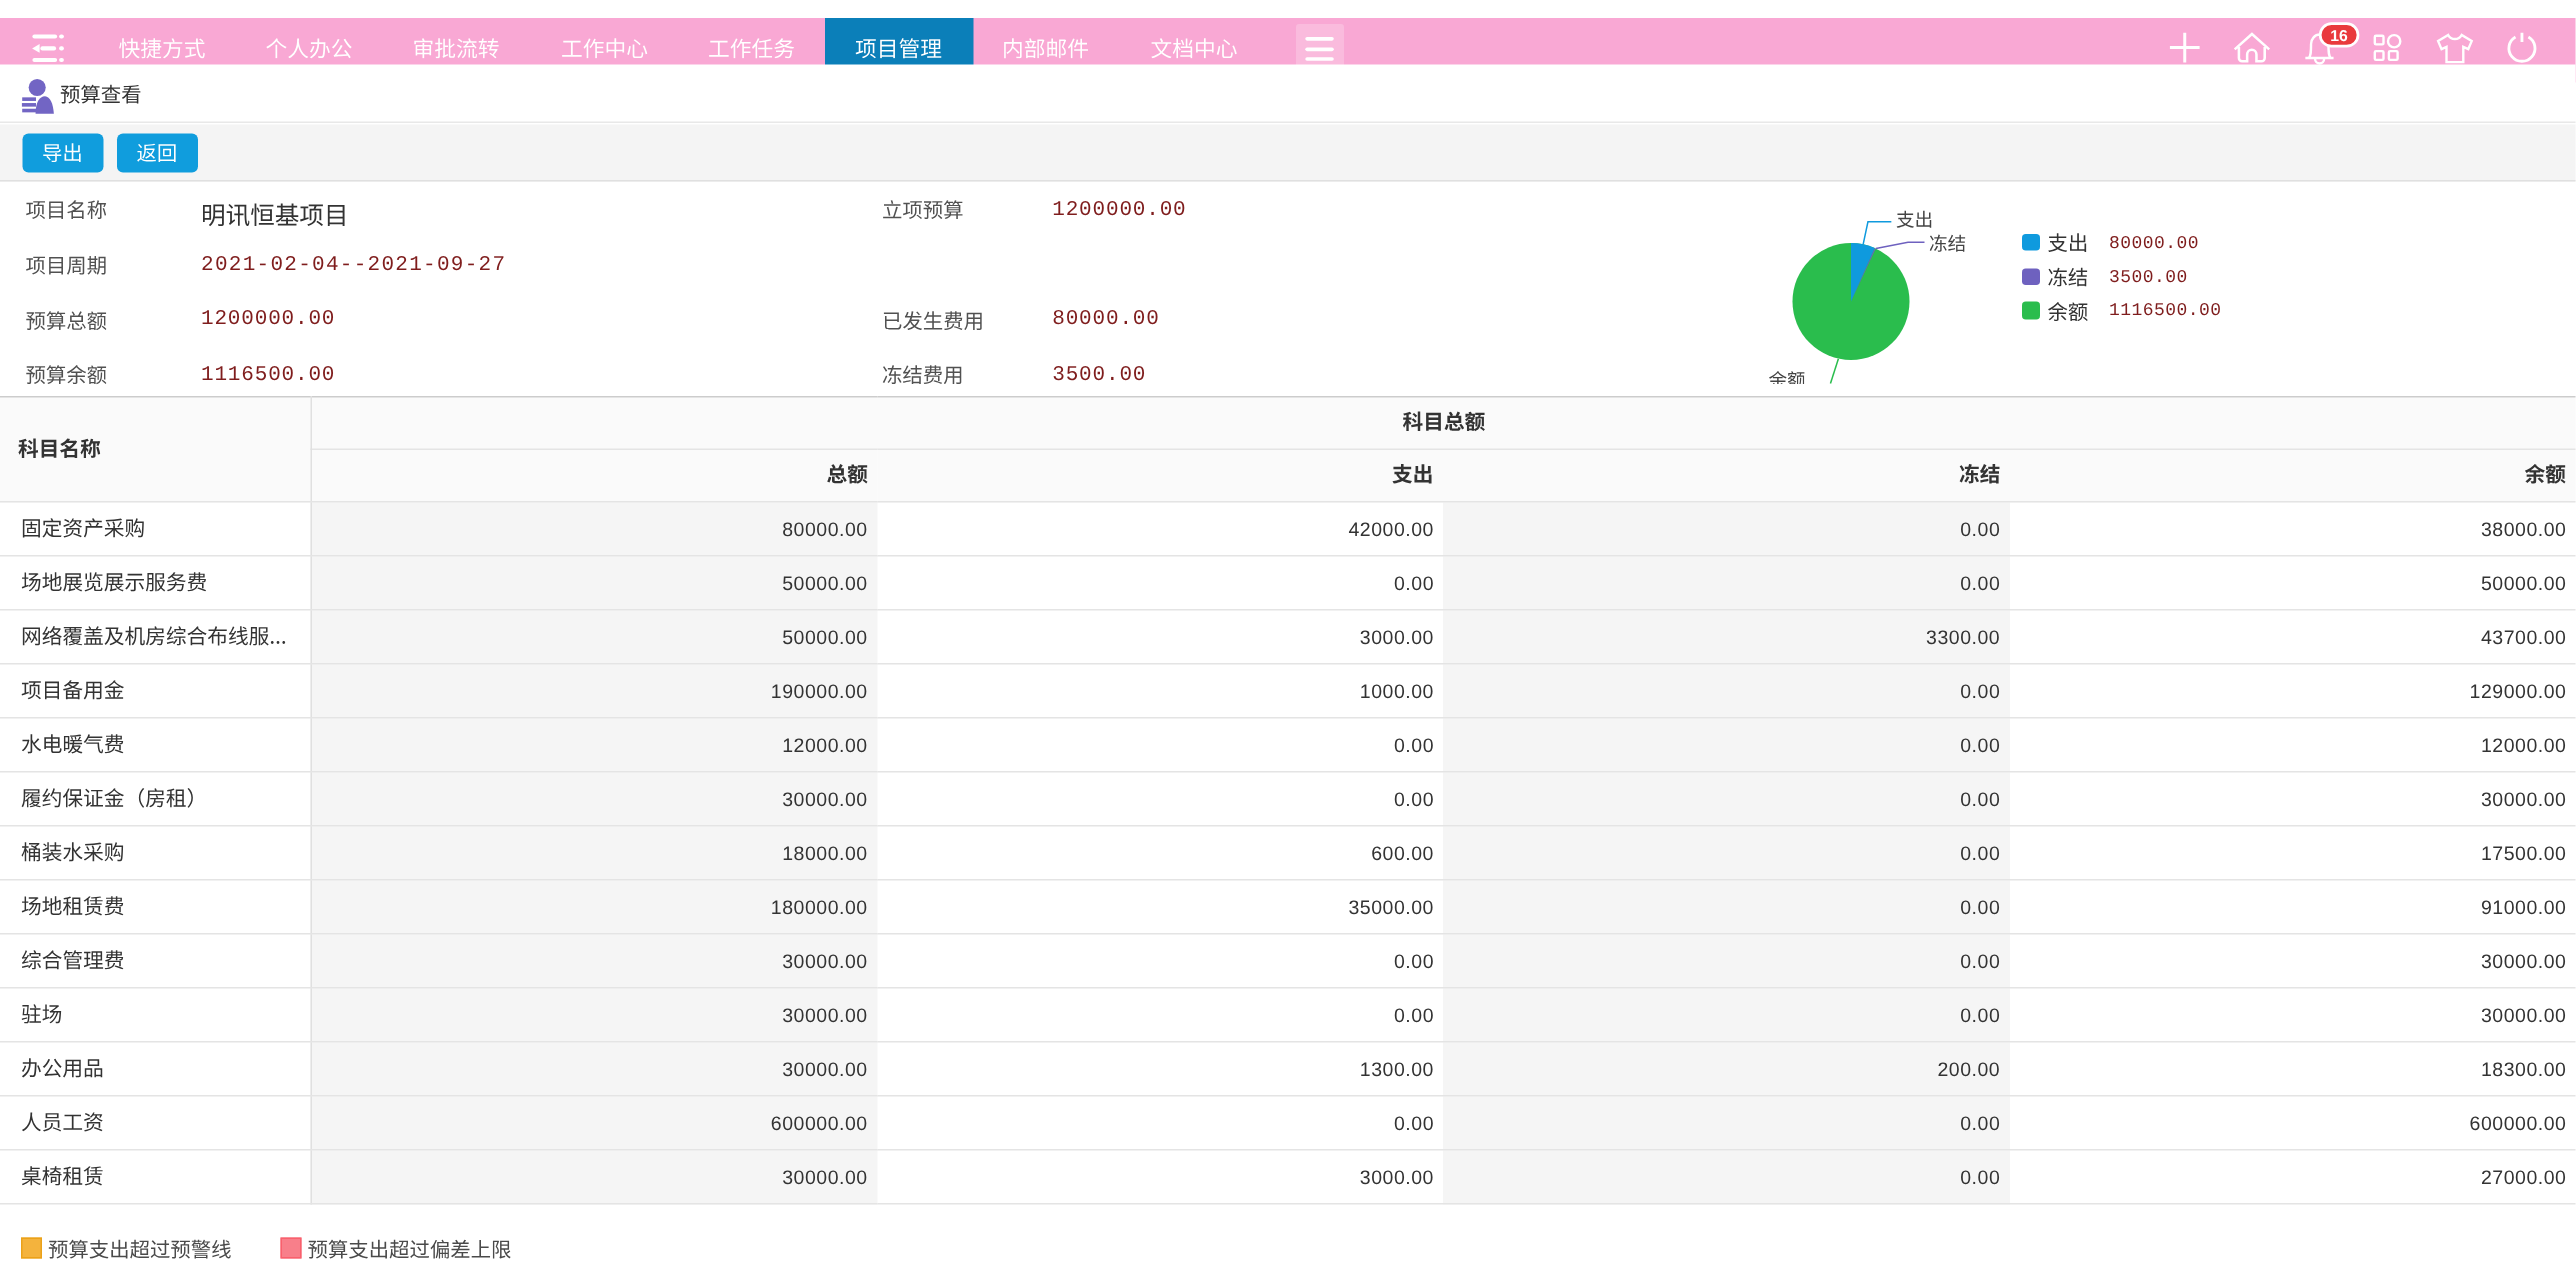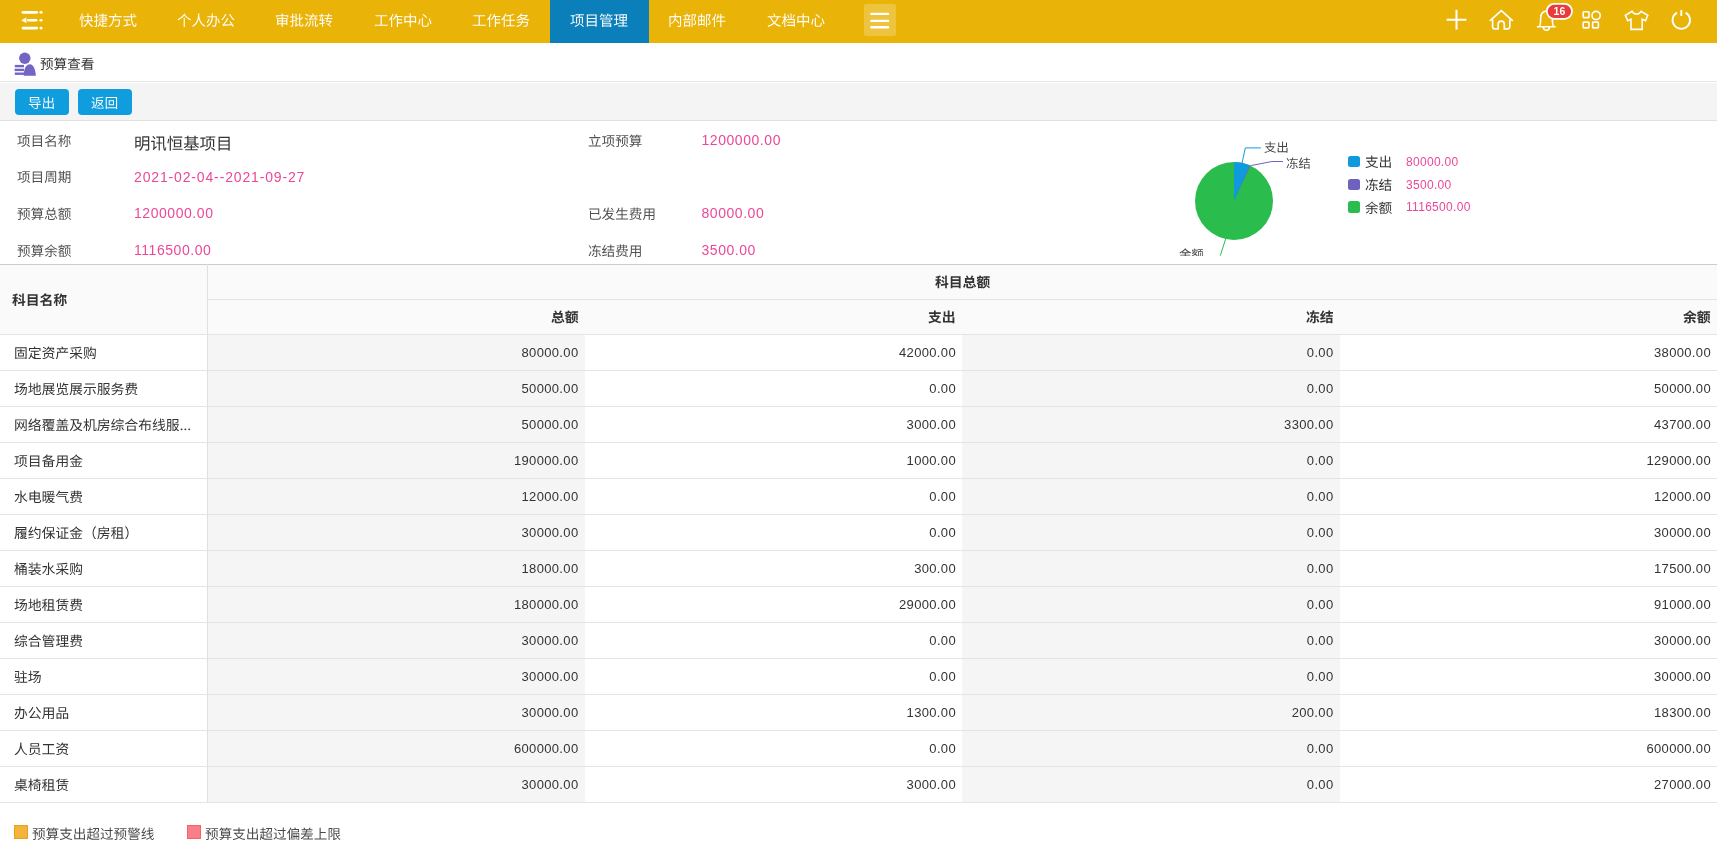--- a/index.html
+++ b/index.html
@@ -1,17 +1,17 @@
 <!DOCTYPE html>
 <html><head><meta charset="utf-8"><style>
 *{margin:0;padding:0;box-sizing:border-box}
 html,body{width:1717px;height:850px;background:#fff;overflow:hidden;
  font-family:"Liberation Sans",sans-serif;}
 .abs{position:absolute}
-.num{font-family:Liberation Sans, sans-serif;color:#ec4899;}
+.num{font-family:Liberation Mono, monospace;color:#7f1d1d;}
 </style></head><body>
 <svg width="0" height="0" style="position:absolute">
     <defs>
       <path id="g2er" d="M139 13C175 13 205 -15 205 -56C205 -98 175 -126 139 -126C102 -126 73 -98 73 -56C73 -15 102 13 139 13Z"></path>
       <path id="g4e0ar" d="M427 -825V-43H51V32H950V-43H506V-441H881V-516H506V-825Z"></path>
       <path id="g4e2ar" d="M460 -546V79H538V-546ZM506 -841C406 -674 224 -528 35 -446C56 -428 78 -399 91 -377C245 -452 393 -568 501 -706C634 -550 766 -454 914 -376C926 -400 949 -428 969 -444C815 -519 673 -613 545 -766L573 -810Z"></path>
       <path id="g4e2dr" d="M458 -840V-661H96V-186H171V-248H458V79H537V-248H825V-191H902V-661H537V-840ZM171 -322V-588H458V-322ZM825 -322H537V-588H825Z"></path>
       <path id="g4ea7r" d="M263 -612C296 -567 333 -506 348 -466L416 -497C400 -536 361 -596 328 -639ZM689 -634C671 -583 636 -511 607 -464H124V-327C124 -221 115 -73 35 36C52 45 85 72 97 87C185 -31 202 -206 202 -325V-390H928V-464H683C711 -506 743 -559 770 -606ZM425 -821C448 -791 472 -752 486 -720H110V-648H902V-720H572L575 -721C561 -755 530 -805 500 -841Z"></path>
       <path id="g4ebar" d="M457 -837C454 -683 460 -194 43 17C66 33 90 57 104 76C349 -55 455 -279 502 -480C551 -293 659 -46 910 72C922 51 944 25 965 9C611 -150 549 -569 534 -689C539 -749 540 -800 541 -837Z"></path>
       <path id="g4ef6r" d="M317 -341V-268H604V80H679V-268H953V-341H679V-562H909V-635H679V-828H604V-635H470C483 -680 494 -728 504 -775L432 -790C409 -659 367 -530 309 -447C327 -438 359 -420 373 -409C400 -451 425 -504 446 -562H604V-341ZM268 -836C214 -685 126 -535 32 -437C45 -420 67 -381 75 -363C107 -397 137 -437 167 -480V78H239V-597C277 -667 311 -741 339 -815Z"></path>
@@ -122,21 +122,21 @@
       <path id="g9650r" d="M92 -799V78H159V-731H304C283 -664 254 -576 225 -505C297 -425 315 -356 315 -301C315 -270 309 -242 294 -231C285 -226 274 -223 263 -222C247 -221 227 -222 204 -223C216 -204 223 -175 223 -157C245 -156 271 -156 290 -159C311 -161 329 -167 342 -177C371 -198 382 -240 382 -294C382 -357 365 -429 293 -513C326 -593 363 -691 392 -773L343 -802L332 -799ZM811 -546V-422H516V-546ZM811 -609H516V-730H811ZM439 80C458 67 490 56 696 0C694 -16 692 -47 693 -68L516 -25V-356H612C662 -157 757 -3 914 73C925 52 948 23 965 8C885 -25 820 -81 771 -152C826 -185 892 -229 943 -271L894 -324C854 -287 791 -240 738 -206C713 -251 693 -302 678 -356H883V-796H442V-53C442 -11 421 9 406 18C417 33 433 63 439 80Z"></path>
       <path id="g9879r" d="M618 -500V-289C618 -184 591 -56 319 19C335 34 357 61 366 77C649 -12 693 -158 693 -289V-500ZM689 -91C766 -41 864 31 911 79L961 26C913 -21 813 -90 736 -138ZM29 -184 48 -106C140 -137 262 -179 379 -219L369 -284L247 -247V-650H363V-722H46V-650H172V-225ZM417 -624V-153H490V-556H816V-155H891V-624H655C670 -655 686 -692 702 -728H957V-796H381V-728H613C603 -694 591 -656 578 -624Z"></path>
       <path id="g9884r" d="M670 -495V-295C670 -192 647 -57 410 21C427 35 447 60 456 75C710 -18 741 -168 741 -294V-495ZM725 -88C788 -38 869 34 908 79L960 26C920 -17 837 -86 775 -134ZM88 -608C149 -567 227 -512 282 -470H38V-403H203V-10C203 3 199 6 184 7C170 7 124 7 72 6C83 27 93 57 96 78C165 78 210 77 238 65C267 53 275 32 275 -8V-403H382C364 -349 344 -294 326 -256L383 -241C410 -295 441 -383 467 -460L420 -473L409 -470H341L361 -496C338 -514 306 -538 270 -562C329 -615 394 -692 437 -764L391 -796L378 -792H59V-725H328C297 -680 256 -631 218 -598L129 -656ZM500 -628V-152H570V-559H846V-154H919V-628H724L759 -728H959V-796H464V-728H677C670 -695 661 -659 652 -628Z"></path>
       <path id="g989db" d="M741 -60C800 -16 880 48 918 89L982 5C943 -34 860 -94 802 -135ZM524 -604V-134H623V-513H831V-138H934V-604H752L786 -689H965V-793H516V-689H680C671 -661 660 -630 650 -604ZM132 -394 183 -368C135 -342 82 -322 27 -308C42 -284 63 -226 69 -195L115 -211V81H219V55H347V80H456V21C475 42 496 72 504 95C756 7 776 -157 781 -477H680C675 -196 668 -67 456 6V-229H445L523 -305C487 -327 435 -354 380 -382C425 -427 463 -480 490 -538L433 -576H500V-752H351L306 -846L192 -823L223 -752H43V-576H146V-656H392V-578H272L298 -622L193 -642C161 -583 102 -515 18 -466C39 -451 70 -413 85 -389C131 -420 170 -453 203 -489H337C320 -469 301 -449 279 -432L210 -465ZM219 -38V-136H347V-38ZM157 -229C206 -251 252 -277 295 -309C348 -280 398 -251 432 -229Z"></path>
       <path id="g989dr" d="M693 -493C689 -183 676 -46 458 31C471 43 489 67 496 84C732 -2 754 -161 759 -493ZM738 -84C804 -36 888 33 930 77L972 24C930 -17 843 -84 778 -130ZM531 -610V-138H595V-549H850V-140H916V-610H728C741 -641 755 -678 768 -714H953V-780H515V-714H700C690 -680 675 -641 663 -610ZM214 -821C227 -798 242 -770 254 -744H61V-593H127V-682H429V-593H497V-744H333C319 -773 299 -809 282 -837ZM126 -233V73H194V40H369V71H439V-233ZM194 -21V-172H369V-21ZM149 -416 224 -376C168 -337 104 -305 39 -284C50 -270 64 -236 70 -217C146 -246 221 -287 288 -341C351 -305 412 -268 450 -241L501 -293C462 -319 402 -354 339 -387C388 -436 430 -492 459 -555L418 -582L403 -579H250C262 -598 272 -618 281 -637L213 -649C184 -582 126 -502 40 -444C54 -434 75 -412 84 -397C135 -433 177 -476 210 -520H364C342 -483 312 -450 278 -419L197 -461Z"></path>
       <path id="g9a7br" d="M34 -146 50 -80C125 -100 216 -126 306 -150L299 -211C201 -186 103 -160 34 -146ZM599 -816C629 -765 659 -697 671 -655L742 -682C730 -724 698 -789 667 -838ZM107 -653C100 -545 88 -396 75 -308H346C334 -100 318 -18 297 4C288 14 278 16 261 16C243 16 196 15 147 10C158 28 166 55 167 74C216 77 263 77 288 76C318 73 336 67 354 46C385 14 400 -82 416 -338C417 -348 417 -369 417 -369H340C354 -481 368 -666 377 -804H68V-739H307C300 -615 287 -469 274 -369H148C157 -453 166 -562 172 -649ZM452 -351V-285H652V-20H407V47H962V-20H727V-285H910V-351H727V-582H942V-650H432V-582H652V-351Z"></path>
       <path id="gff08r" d="M695 -380C695 -185 774 -26 894 96L954 65C839 -54 768 -202 768 -380C768 -558 839 -706 954 -825L894 -856C774 -734 695 -575 695 -380Z"></path>
       <path id="gff09r" d="M305 -380C305 -575 226 -734 106 -856L46 -825C161 -706 232 -558 232 -380C232 -202 161 -54 46 65L106 96C226 -26 305 -185 305 -380Z"></path>
     </defs>
   </svg>
-<div class="abs" style="left:0;top:0;width:1717px;height:43px;background:#eab308">
+<div class="abs" style="left:0;top:12px;width:1717px;height:43px;background:#f9a8d4">
     <div class="abs" style="left:549.7px;top:0;width:99.4px;height:43px;background:#0b7fb9"></div>
     <svg class="abs" style="left:20px;top:9px" width="25" height="23" viewBox="0 0 25 23" fill="#fff">
 <rect x="1.6" y="2" width="16.5" height="2.7" rx="1.35"></rect>
       <rect x="19.4" y="2" width="3.2" height="2.7" rx="1.35"></rect>
 <path d="M1.4 11.3 L6.4 8.4 L6.4 14.2 Z"></path>
 <rect x="6.9" y="9.9" width="10.5" height="2.7" rx="1.35"></rect>
       <rect x="19.4" y="9.9" width="3.2" height="2.7" rx="1.35"></rect>
 <rect x="1.6" y="17.7" width="16.5" height="2.7" rx="1.35"></rect>
       <rect x="19.4" y="17.7" width="3.2" height="2.7" rx="1.35"></rect>
 </svg>
@@ -494,34 +494,34 @@
       </tr>
       <tr>
         <td class="c1"><svg width="69.00" height="13.80" viewBox="0 -880 5000 1000" fill="#333">
             <use href="#g6876r" x="0"></use>
             <use href="#g88c5r" x="1000"></use>
             <use href="#g6c34r" x="2000"></use>
             <use href="#g91c7r" x="3000"></use>
             <use href="#g8d2dr" x="4000"></use>
           </svg></td>
         <td class="v g">18000.00</td>
-        <td class="v">300.00</td>
+        <td class="v">600.00</td>
         <td class="v g">0.00</td>
         <td class="v">17500.00</td>
       </tr>
       <tr>
         <td class="c1"><svg width="69.00" height="13.80" viewBox="0 -880 5000 1000" fill="#333">
             <use href="#g573ar" x="0"></use>
             <use href="#g5730r" x="1000"></use>
             <use href="#g79dfr" x="2000"></use>
             <use href="#g8d41r" x="3000"></use>
             <use href="#g8d39r" x="4000"></use>
           </svg></td>
         <td class="v g">180000.00</td>
-        <td class="v">29000.00</td>
+        <td class="v">35000.00</td>
         <td class="v g">0.00</td>
         <td class="v">91000.00</td>
       </tr>
       <tr>
         <td class="c1"><svg width="69.00" height="13.80" viewBox="0 -880 5000 1000" fill="#333">
             <use href="#g7efcr" x="0"></use>
             <use href="#g5408r" x="1000"></use>
             <use href="#g7ba1r" x="2000"></use>
             <use href="#g7406r" x="3000"></use>
             <use href="#g8d39r" x="4000"></use>

